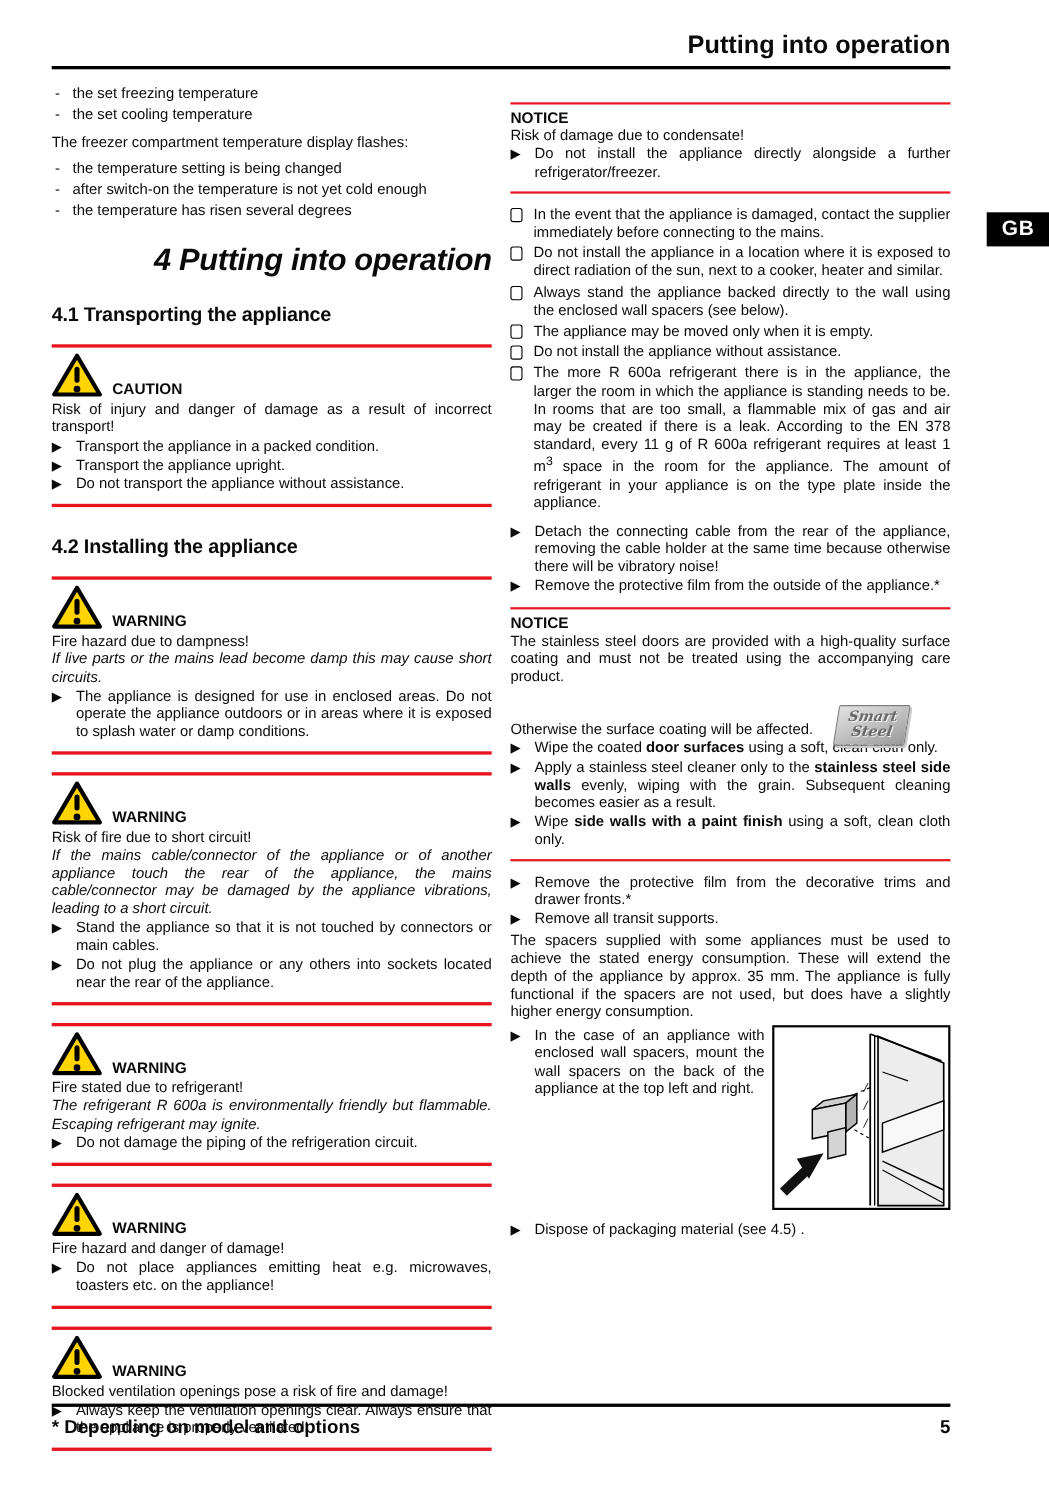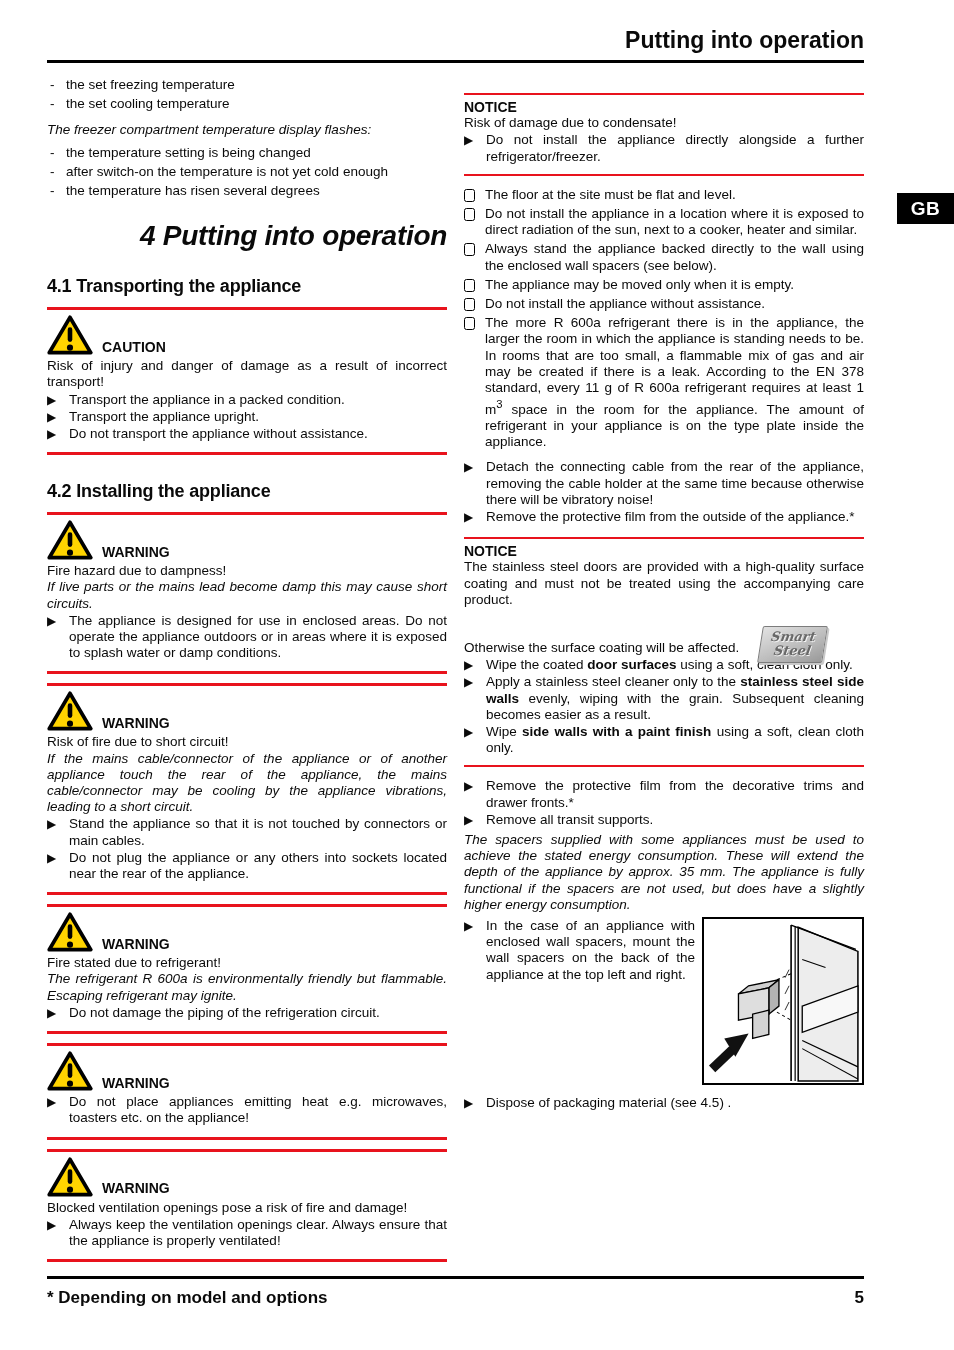--- a/index.html
+++ b/index.html
@@ -17,27 +17,27 @@
   .content{position:absolute;left:47px;top:0;width:817px;}
   .doc-header{padding-top:27px;}
   .doc-title{font-size:23px;font-weight:bold;text-align:right;line-height:26px;}
   .header-rule{margin-top:7px;height:3px;background:#000;}
   .cols{display:flex;gap:17px;margin-top:14px;}
   .col{width:400px;font-size:13.5px;line-height:16.2px;text-align:justify;}
 
   .dash-item{display:flex;margin:0 0 3px;}
   .dash-marker{width:16px;flex:none;padding-left:3px;}
   .dash-text{flex:1;}
-  .plain-para{margin:10px 0 6px;font-style:italic;}
+  .plain-para{margin:10px 0 6px;}
 
   .h1{font-size:28px;font-weight:bold;line-height:28px;margin:23px 0 0;text-align:right;letter-spacing:-0.3px;font-style:italic;}
   .h2{font-size:18px;font-weight:bold;line-height:21px;margin:26px 0 10px;text-align:left;letter-spacing:-0.2px;}
 
   .alert{border-top:3px solid var(--accent-red);border-bottom:3px solid var(--accent-red);
-         padding:5px 0 10px;margin:4px 0 9px;}
+         padding:5px 0 10px;margin:16px 0 9px;}
   .alert-head{display:flex;align-items:flex-end;gap:9px;margin-bottom:3px;}
   .tri{width:46px;height:40px;flex:none;display:block;}
   .alert-label{font-weight:bold;font-size:14px;padding-bottom:0px;}
   .alert-cause{margin:0;}
   .alert-explain{margin:0;font-style:italic;}
 
   .action{display:flex;margin-top:1px;}
   .action-marker{width:22px;flex:none;font-size:12px;line-height:16px;}
   .action-text{flex:1;}
 
@@ -167,21 +167,21 @@
         <div class="alert">
           <div class="alert-head">
             <svg class="tri" viewBox="0 0 60 52">
               <path d="M30 3 L57 49 L3 49 Z" fill="#ffd400" stroke="#000" stroke-width="5" stroke-linejoin="round"></path>
               <rect x="27" y="16" width="6" height="19" rx="3" fill="#000"></rect>
               <circle cx="30" cy="42.5" r="4" fill="#000"></circle>
             </svg>
             <span class="alert-label">WARNING</span>
           </div>
           <p class="alert-cause">Risk of fire due to short circuit!</p>
-          <p class="alert-explain">If the mains cable/connector of the appliance or of another appliance touch the rear of the appliance, the mains cable/connector may be cooling by the appliance vibrations, leading to a short circuit.</p>
+          <p class="alert-explain">If the mains cable/connector of the appliance or of another appliance touch the rear of the appliance, the mains cable/connector may be damaged by the appliance vibrations, leading to a short circuit.</p>
           <div class="action">
             <span class="action-marker">▶</span>
             <span class="action-text">Stand the appliance so that it is not touched by connectors or main cables.</span>
           </div>
           <div class="action">
             <span class="action-marker">▶</span>
             <span class="action-text">Do not plug the appliance or any others into sockets located near the rear of the appliance.</span>
           </div>
         </div>
 
@@ -204,20 +204,21 @@
 
         <div class="alert">
           <div class="alert-head">
             <svg class="tri" viewBox="0 0 60 52">
               <path d="M30 3 L57 49 L3 49 Z" fill="#ffd400" stroke="#000" stroke-width="5" stroke-linejoin="round"></path>
               <rect x="27" y="16" width="6" height="19" rx="3" fill="#000"></rect>
               <circle cx="30" cy="42.5" r="4" fill="#000"></circle>
             </svg>
             <span class="alert-label">WARNING</span>
           </div>
+          <p class="alert-cause">Fire hazard and danger of damage!</p>
           <div class="action">
             <span class="action-marker">▶</span>
             <span class="action-text">Do not place appliances emitting heat e.g. microwaves, toasters etc. on the appliance!</span>
           </div>
         </div>
 
         <div class="alert">
           <div class="alert-head">
             <svg class="tri" viewBox="0 0 60 52">
               <path d="M30 3 L57 49 L3 49 Z" fill="#ffd400" stroke="#000" stroke-width="5" stroke-linejoin="round"></path>
@@ -243,21 +244,21 @@
           <div class="action">
             <span class="action-marker">▶</span>
             <span class="action-text">Do not install the appliance directly alongside a further refrigerator/freezer.</span>
           </div>
         </div>
 
         <div class="check">
           <span class="check-marker">
               <span class="checkbox"></span>
             </span>
-          <span class="check-text">The floor at the site must be flat and level.</span>
+          <span class="check-text">In the event that the appliance is damaged, contact the supplier immediately before connecting to the mains.</span>
         </div>
         <div class="check">
           <span class="check-marker">
               <span class="checkbox"></span>
             </span>
           <span class="check-text">Do not install the appliance in a location where it is exposed to direct radiation of the sun, next to a cooker, heater and similar.</span>
         </div>
         <div class="check">
           <span class="check-marker">
               <span class="checkbox"></span>

